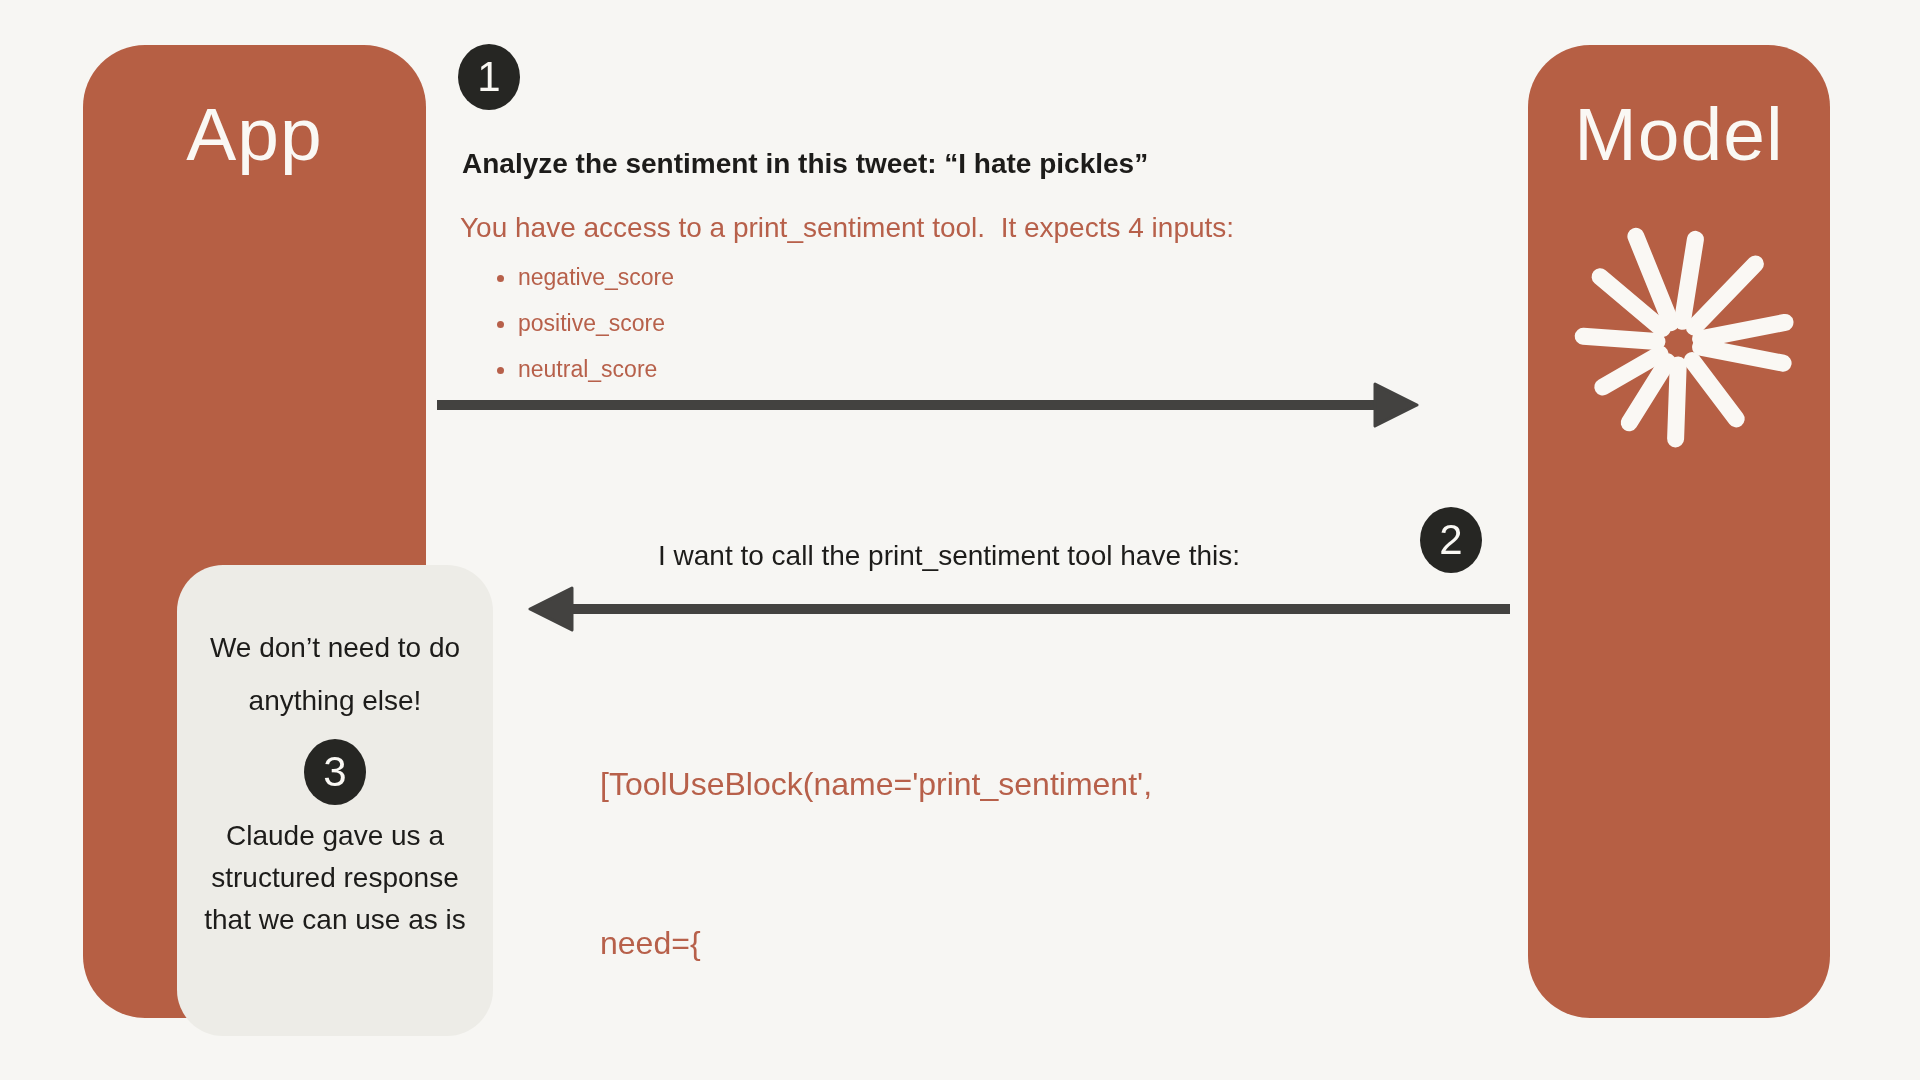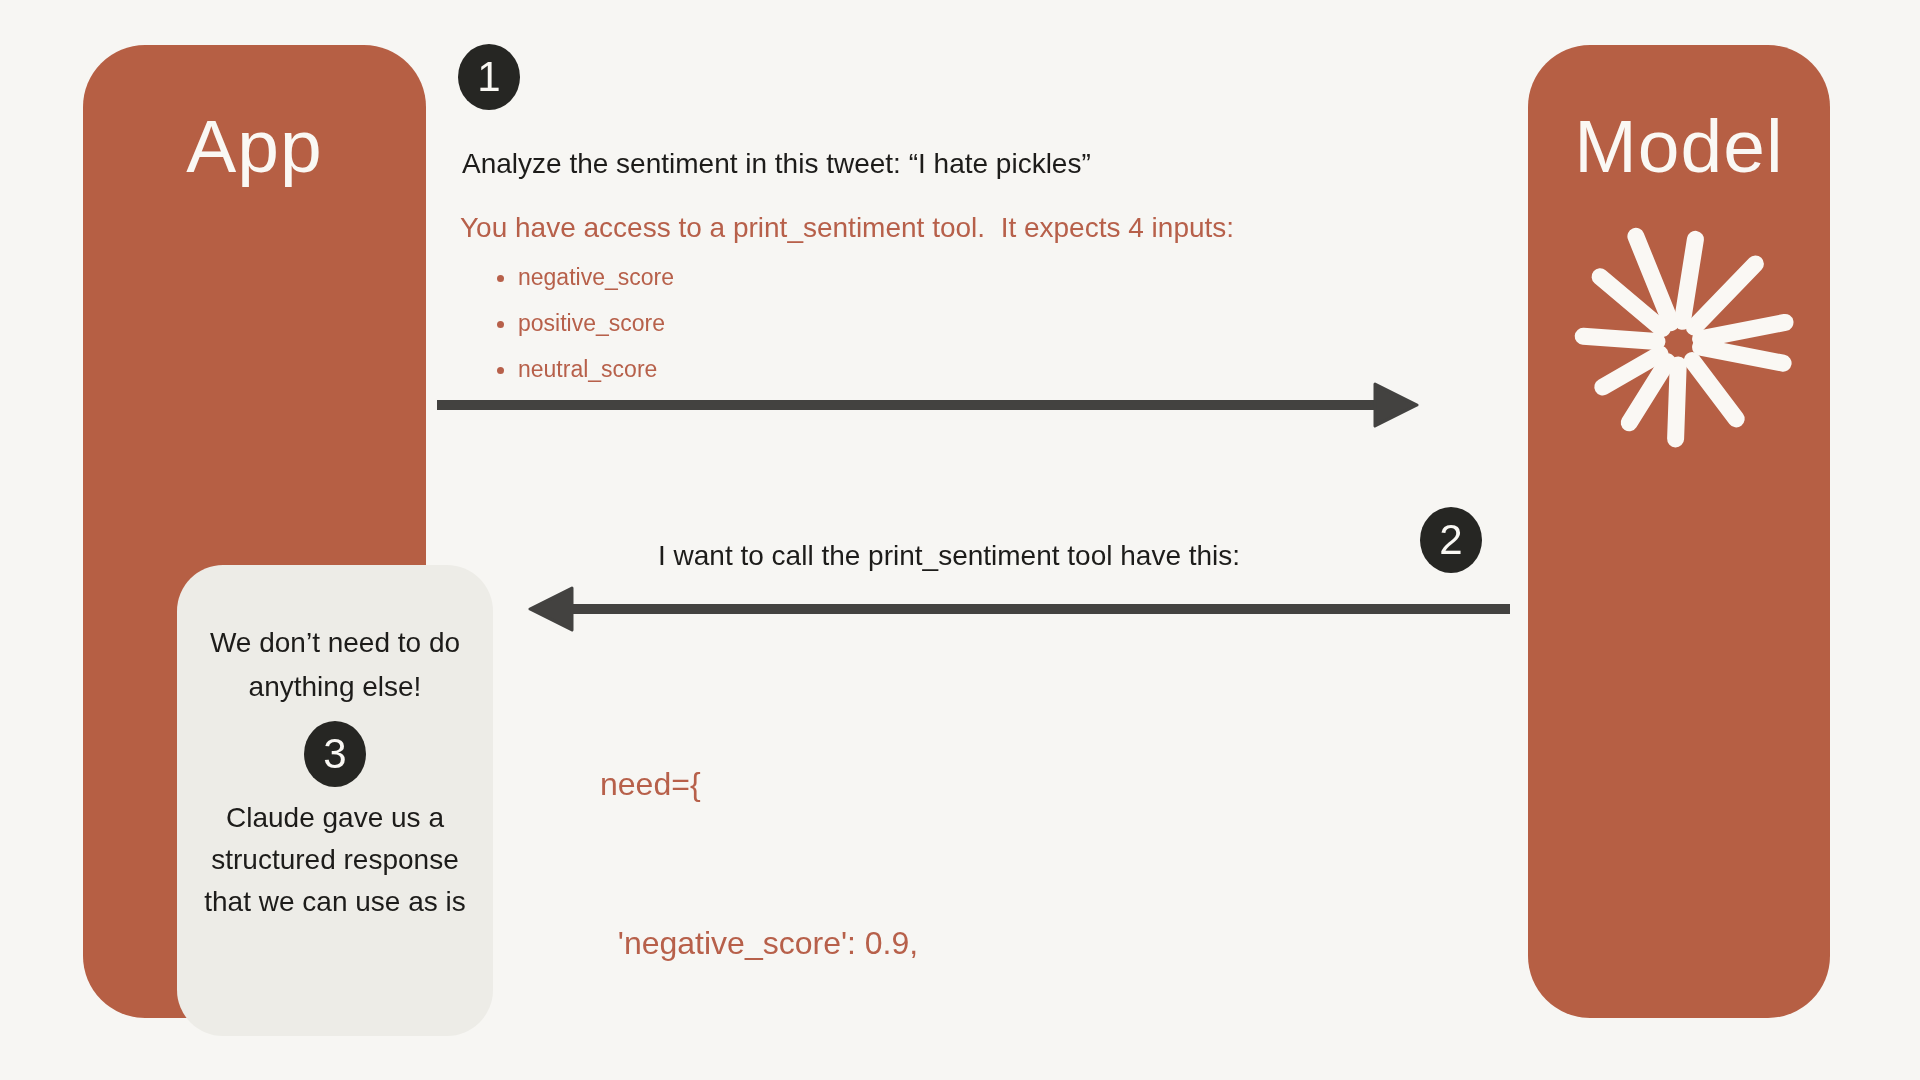--- a/index.html
+++ b/index.html
@@ -10,39 +10,39 @@
     color:#1d1c1a;
   }
   
   .panel{
     position:absolute;top:45px;height:973px;width:343px;
     background:#b65f44;border-radius:62px;
   }
   .panel.app{left:83px;}
   .panel.model{left:1528px;width:302px;}
   .panel-title{
-    text-align:center;padding-top:60px;
+    text-align:center;padding-top:48px;
     font-size:75px;line-height:1.1;font-weight:400;
     color:#faf8f4;letter-spacing:1px;
   }
   .spark-wrap{position:absolute;left:50%;top:178px;transform:translateX(-50%);}
   
   .badge{
     position:absolute;width:62px;height:66px;border-radius:50%;
     background:#262623;color:#faf8f4;
     display:flex;align-items:center;justify-content:center;
     font-size:42px;font-weight:400;
   }
   .badge-1{left:458px;top:44px;}
   .badge-2{left:1420px;top:507px;}
   .badge-3{position:relative;left:auto;top:auto;margin:12px auto 10px auto;}
   
   .msg1{
     position:absolute;left:462px;top:146px;
-    font-size:28px;line-height:36px;font-weight:400;color:#1d1c1a;
+    font-size:28px;line-height:36px;font-weight:700;color:#1d1c1a;
   }
   .tool-intro{
     position:absolute;left:460px;top:210px;
     font-size:28px;line-height:36px;color:#b7604a;white-space:pre-wrap;
   }
   .tool-bullets{
     position:absolute;left:476px;top:254px;margin:0;
     padding-left:42px;list-style:disc;
     font-size:23px;line-height:46px;color:#b7604a;
   }
@@ -61,21 +61,21 @@
     font-size:32px;line-height:53px;color:#b7604a;
     white-space:pre;
   }
   
   .note-card{
     position:absolute;left:94px;top:520px;width:316px;height:471px;
     background:#edece7;border-radius:46px;
     box-sizing:border-box;padding:56px 14px 0 14px;
     text-align:center;
   }
-  .note-top{font-size:28px;line-height:44px;color:#1d1c1a;margin:0;}
+  .note-top{font-size:28px;line-height:53px;color:#1d1c1a;margin:0;}
   .note-bottom{font-size:28px;line-height:42px;color:#1d1c1a;margin:0;}
 </style>
 </head>
 <body>
 
 <div class="stage">
 
   <div class="panel app">
     <div class="panel-title">App</div>
 
@@ -127,20 +127,21 @@
   <div class="badge badge-2">2</div>
 
   <div class="arrow arrow-2">
     <svg width="990" height="46" viewBox="0 0 990 46">
       <line x1="44" y1="23" x2="986" y2="23" stroke="#434240" stroke-width="10"></line>
       <polygon points="48,2 6,23 48,44" fill="#434240" stroke="#434240" stroke-width="3" stroke-linejoin="round"></polygon>
     </svg>
   </div>
 
   <div class="code-block">
+    <div>[ToolUseBlock(name='print_sentiment',</div>
     <div>need={</div>
     <div>  'negative_score': 0.9,</div>
     
     
     
   </div>
 
 </div>
 
 </body></html>

